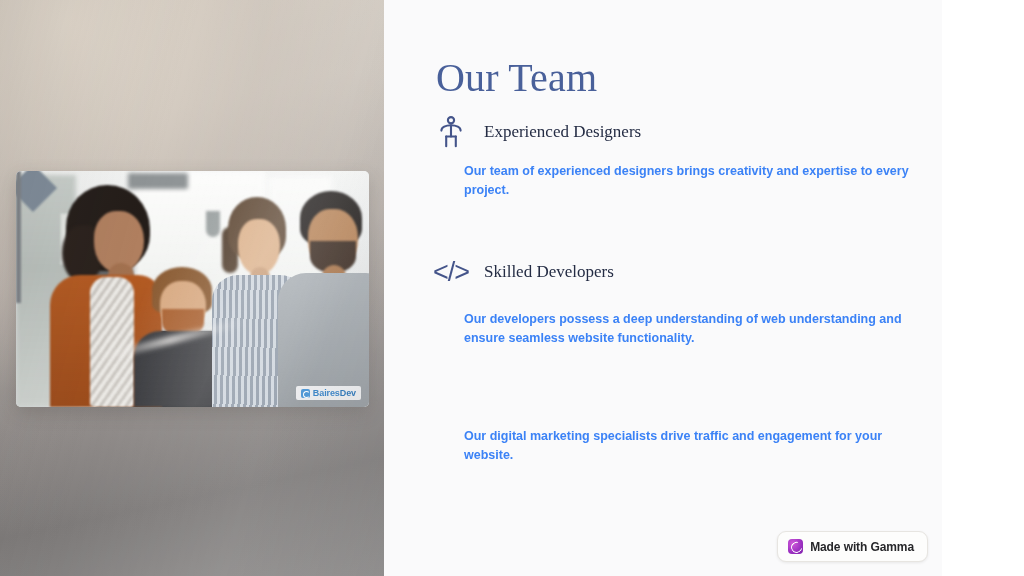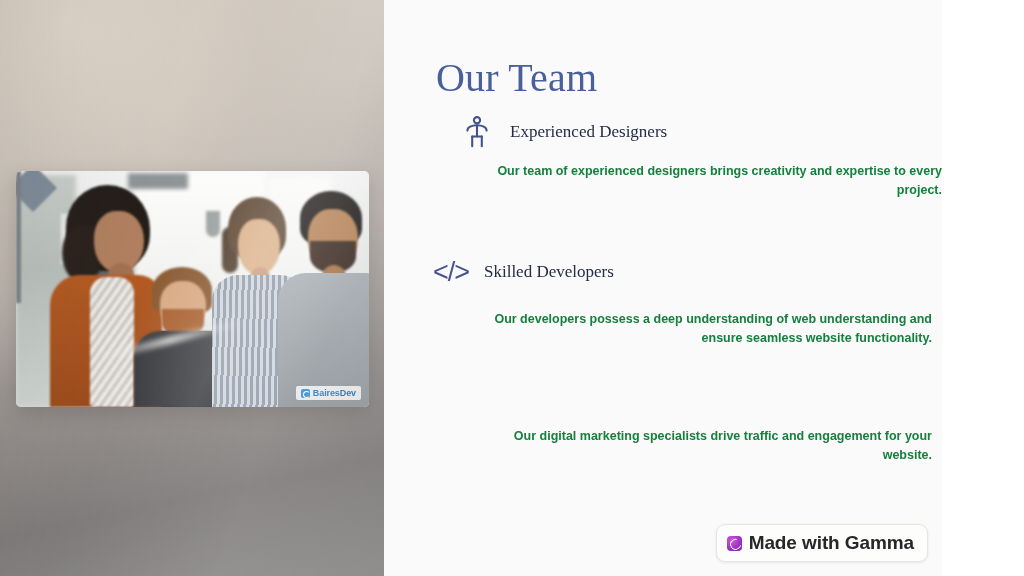--- a/index.html
+++ b/index.html
@@ -7,21 +7,20 @@
     width: 1024px; height: 576px;
     overflow: hidden;
     background: #ffffff;
     font-family: "Liberation Sans", sans-serif;
   }
   .slide {
     position: relative;
     width: 942px; height: 576px;
     display: flex;
     background: #FAFAFB;
-    text-align: right;
   }
 
   
   .left-panel {
     position: relative;
     width: 384px; height: 576px;
     flex: 0 0 384px;
     overflow: hidden;
     background:
       radial-gradient(120% 90% at 18% 4%, rgba(226,217,205,0.95) 0%, rgba(200,191,182,0.6) 42%, rgba(150,146,143,0.15) 72%, rgba(120,118,118,0) 100%),
@@ -171,21 +170,21 @@
     position: absolute;
     left: 52px; top: 54px;
     font-family: "Liberation Serif", serif;
     font-size: 40px;
     font-weight: 400;
     color: #49609a;
     letter-spacing: 0.2px;
   }
 
   .item { position: absolute; left: 0; right: 0; }
-  .item-1 { top: 112px; margin-left: 26px; }
+  .item-1 { top: 112px; }
   .item-2 { top: 252px; }
   .item-3 { top: 415px; }
 
   .item-head {
     display: flex;
     align-items: center;
     gap: 14px;
     padding-left: 48px;
   }
   .icon-box {
@@ -200,21 +199,21 @@
     font-weight: 400;
     color: #242c44;
     line-height: 1.28;
     max-width: 170px;
   }
   .item-title.wide { max-width: none; }
   .item-desc {
     font-family: "Liberation Sans", sans-serif;
     font-size: 12.5px;
     font-weight: 700;
-    color: #15803d;
+    color: #3b82f6;
     line-height: 1.55;
     margin-top: 12px;
     padding-left: 80px;
     max-width: 548px;
   }
   .item-1 .item-desc { margin-top: 10px; }
   .item-2 .item-desc { margin-top: 18px; }
   .item-3 .item-desc { }
 
   .code-glyph {
@@ -247,21 +246,21 @@
     content: "";
     position: absolute; left: 3.2px; top: 3.2px;
     width: 8.6px; height: 8.6px;
     border: 1.7px solid #ffffff;
     border-radius: 50%;
     border-right-color: transparent;
     transform: rotate(-32deg);
   }
   .gamma-text {
     font-family: "Liberation Sans", sans-serif;
-    font-size: 19px;
+    font-size: 12px;
     font-weight: 700;
     color: #27272a;
     letter-spacing: -0.1px;
   }
 </style>
 </head>
 <body>
 
 <div class="slide">
 

